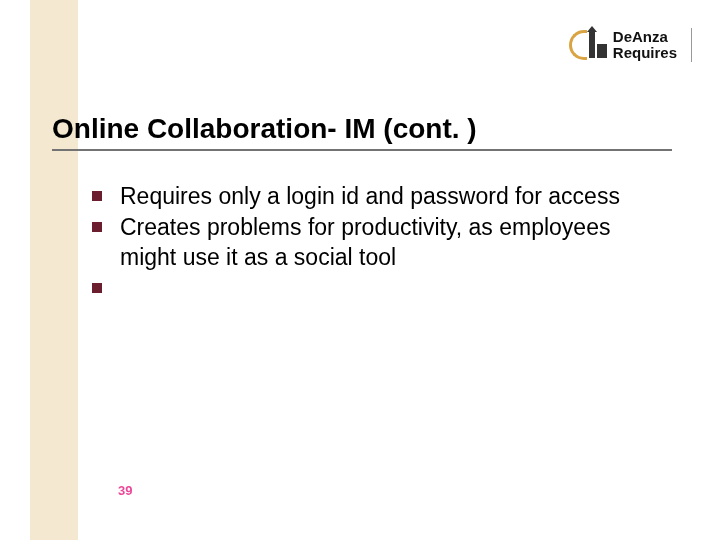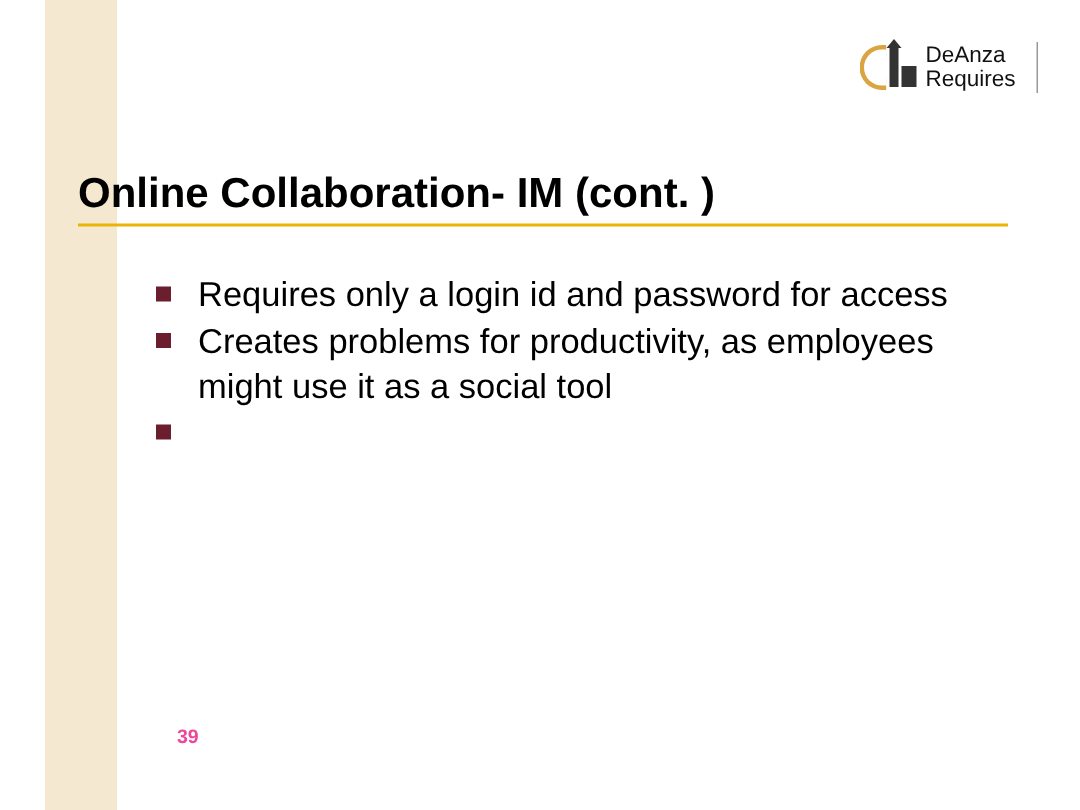--- a/index.html
+++ b/index.html
@@ -54,46 +54,46 @@
     border-left: 5px solid transparent;
     border-right: 5px solid transparent;
     border-bottom: 6px solid #333;
   }
   .logo-wing {
     width: 10px;
     height: 14px;
     background: #333;
   }
   .logo-text {
-    font-weight: normal;
+    font-weight: bold;
     font-size: 15px;
     line-height: 1.05;
     color: #111;
   }
   .logo-divider {
     width: 1px;
     height: 34px;
     background: #999;
     margin-left: 8px;
   }
   .title {
     position: absolute;
     top: 113px;
     left: 52px;
     font-size: 28px;
     font-weight: bold;
     color: #000;
-    border-bottom: 2px solid #eab308;
+    border-bottom: 2px solid #737373;
     padding-bottom: 4px;
     width: 620px;
   }
   .content {
     position: absolute;
     top: 182px;
-    left: 104px;
+    left: 92px;
     width: 565px;
   }
   .bullet-item {
     display: flex;
     align-items: flex-start;
     margin-bottom: 2px;
   }
   .bullet-marker {
     width: 10px;
     height: 10px;

